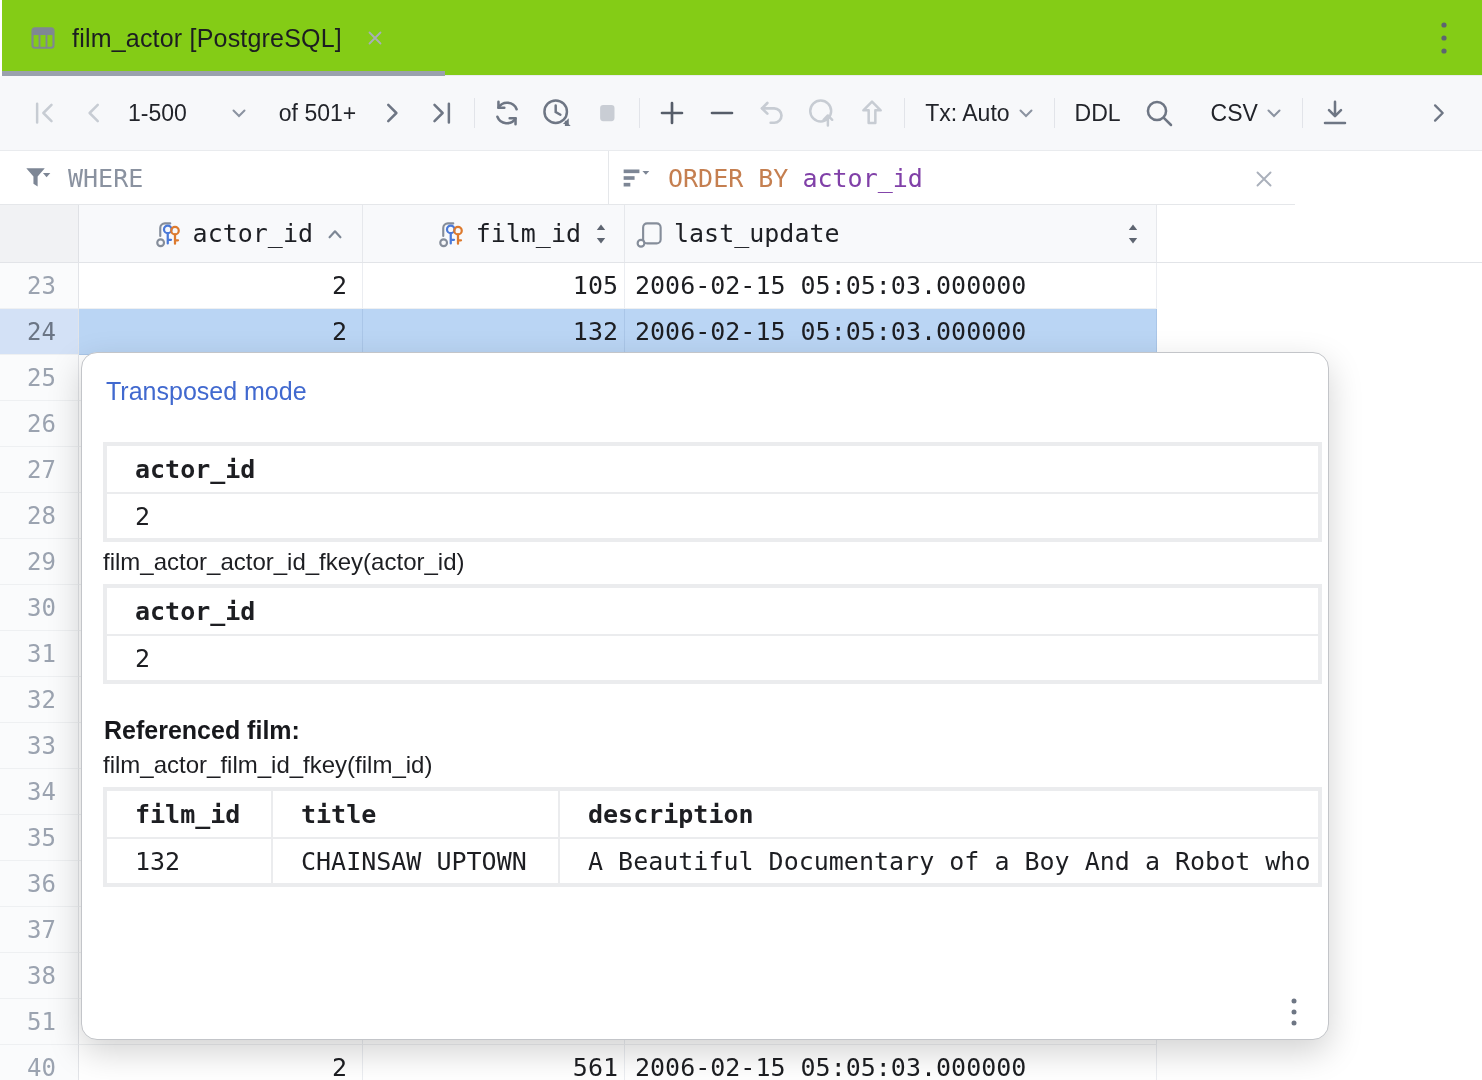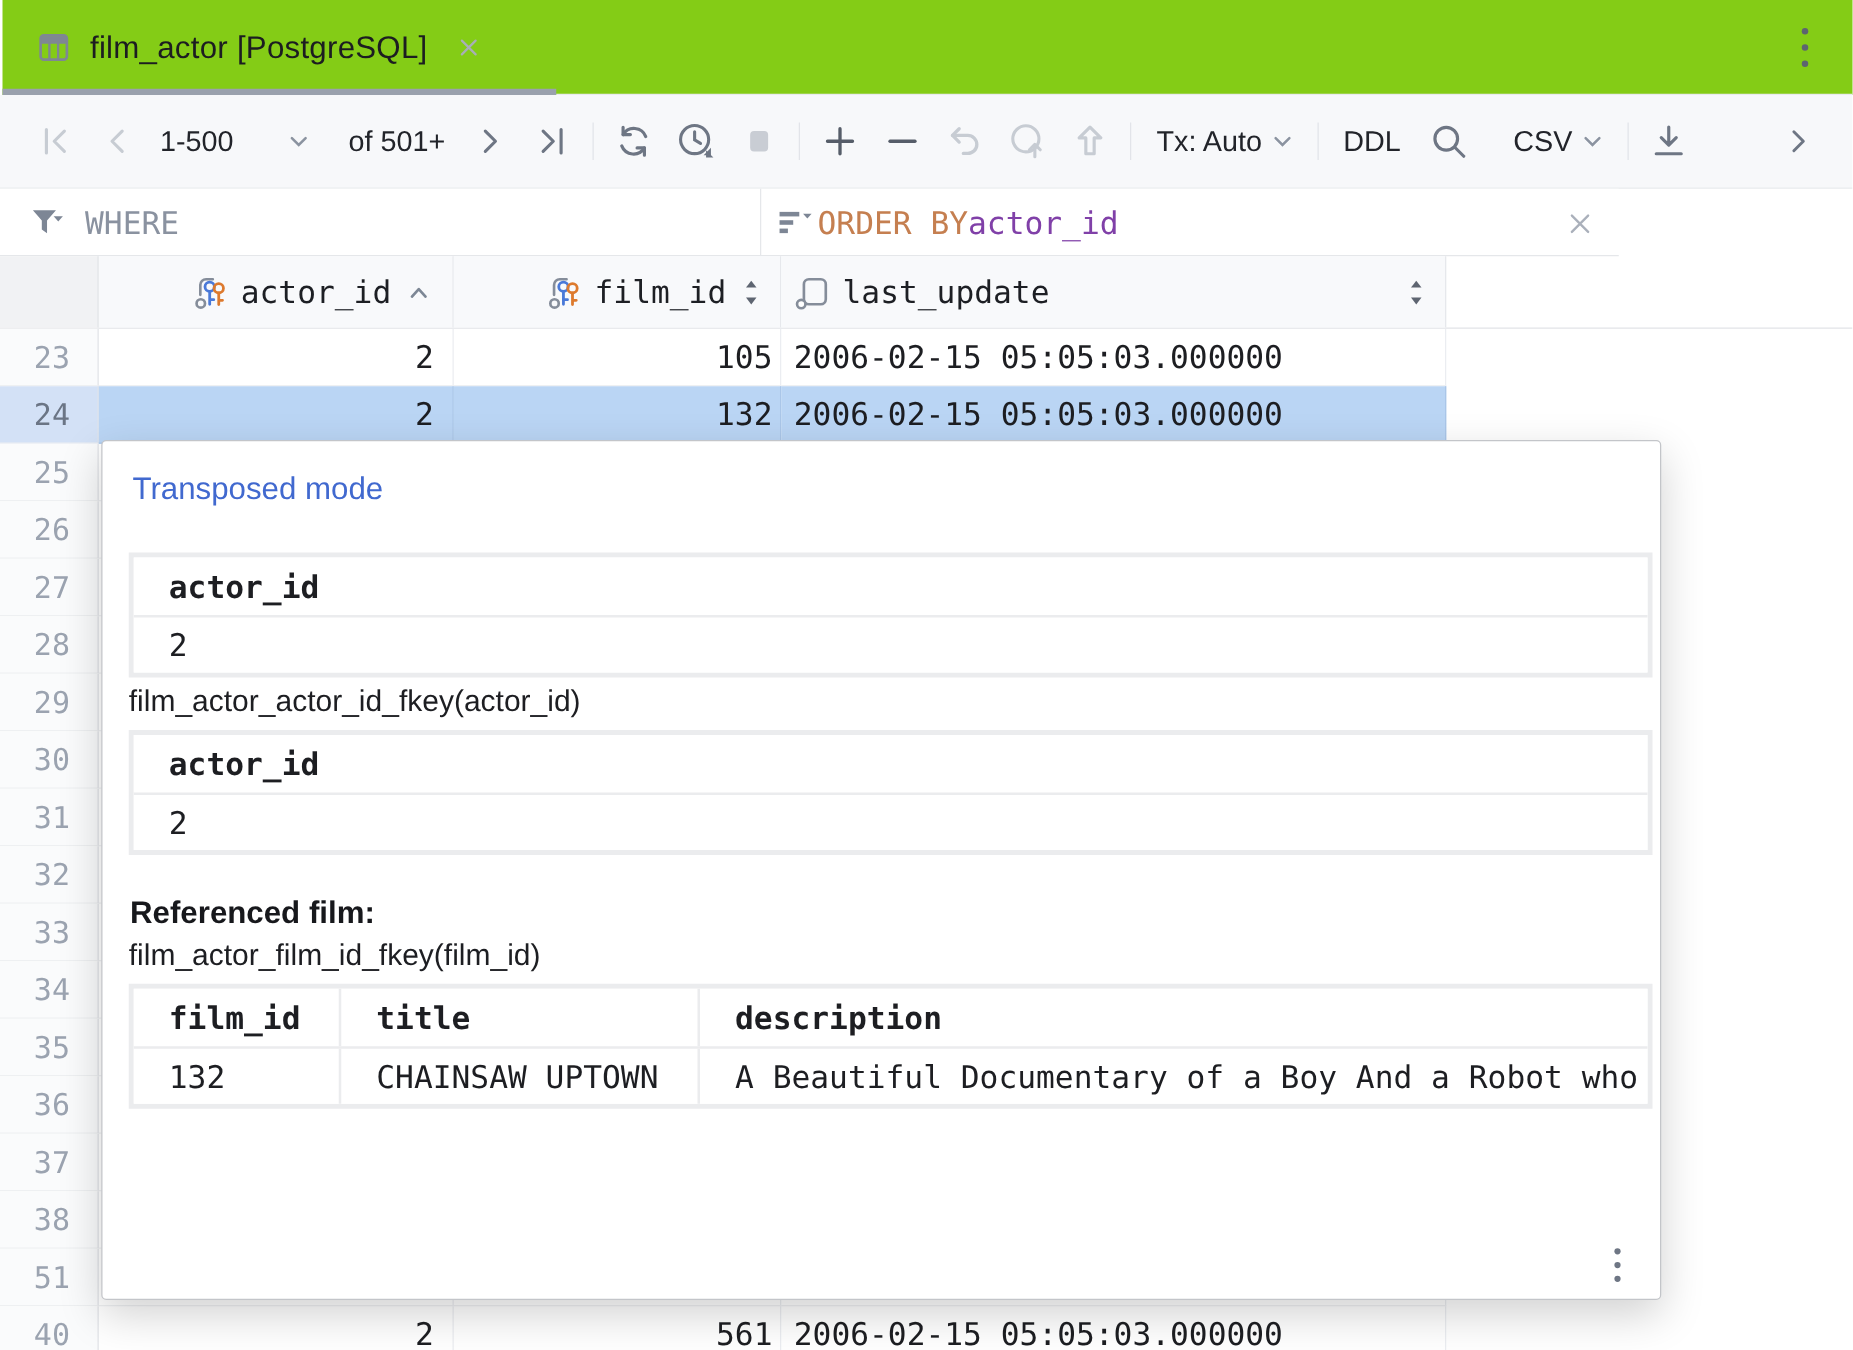--- a/index.html
+++ b/index.html
@@ -28,21 +28,21 @@
   .tgroup { display:flex; align-items:center; gap:8px; cursor:pointer; padding:0 6px; }
   .tsep { width:1px; height:30px; background:#e2e4e9; margin:0 14px; }
   .sp14 { width:14px; }
   .toolbar-overflow { margin-left:auto; }
 
   
   .filterbar { position:absolute; left:0; top:151px; width:1295px; height:54px; background:#fff;
                border-bottom:1px solid #e5e7ea; }
   .fwhere { position:absolute; left:22px; top:0; height:54px; display:flex; align-items:center; gap:14px; }
   .fsep { position:absolute; left:608px; top:0; width:1px; height:54px; background:#e5e7ea; }
-  .forder { position:absolute; left:620px; top:0; height:54px; display:flex; align-items:center; }
+  .forder { position:absolute; left:620px; top:0; height:54px; display:flex; align-items:center; gap:14px; }
   .mono { font-family:"DejaVu Sans Mono", monospace; }
   .fwhere .kw { font-size:25px; color:#8a92a0; }
   .forder .kw { font-size:25px; color:#c57f50; }
   .forder .ident { font-size:25px; color:#8040a8; }
   .fclose { position:absolute; right:16px; top:13px; width:30px; height:30px; display:flex;
             align-items:center; justify-content:center; cursor:pointer; }
 
   
   .grid { position:absolute; left:0; top:205px; width:1482px; bottom:0; }
   .ghead { display:flex; height:58px; border-bottom:1px solid #e2e4e8; }
@@ -60,21 +60,21 @@
   .c { font-family:"DejaVu Sans Mono", monospace; font-size:25px; color:#1d1e22; border-right:1px solid #ebedf1;
        border-bottom:1px solid #eef0f2; display:flex; align-items:center; white-space:nowrap; cursor:cell; }
   .c.a { width:284px; justify-content:flex-end; padding-right:15px; }
   .c.b { width:262px; justify-content:flex-end; padding-right:6px; }
   .c.l { width:532px; padding-left:10px; overflow:hidden; }
   .grow.sel .c { background:#bad5f4; border-right-color:#aac6e8; border-bottom-color:#aac6e8; }
   .grow.sel .gnum { background:#d3e1f6; color:#6b7585; }
 
   
   .popup { position:absolute; left:81px; top:352px; width:1248px; height:688px; background:#fff;
-           border:1px solid #c3c5c9; border-radius:4px; box-shadow:0 12px 34px rgba(0,0,0,.18);
+           border:1px solid #c3c5c9; border-radius:16px; box-shadow:0 12px 34px rgba(0,0,0,.18);
            padding:24px 4px 0 21px; overflow:hidden; z-index:10; }
   .plink { display:inline-block; margin-left:3px; font-size:25px; color:#4169cf; cursor:pointer; }
   .ptable { border:4px solid #ebecee; background:#fff; margin-right:2px; }
   .prow { height:46px; display:flex; align-items:center; padding-left:28px;
           font-family:"DejaVu Sans Mono", monospace; font-size:25px; color:#1d1e22; background:#fff; }
   .prow.head { font-weight:bold; }
   .prow + .prow { border-top:2px solid #ebecee; }
   .pgrid { display:grid; grid-template-columns:164px 287px 1fr; padding-left:0; }
   .pcell { display:flex; align-items:center; padding-left:28px; height:100%; white-space:nowrap; overflow:hidden; }
   .pcell + .pcell { border-left:2px solid #ebecee; }

